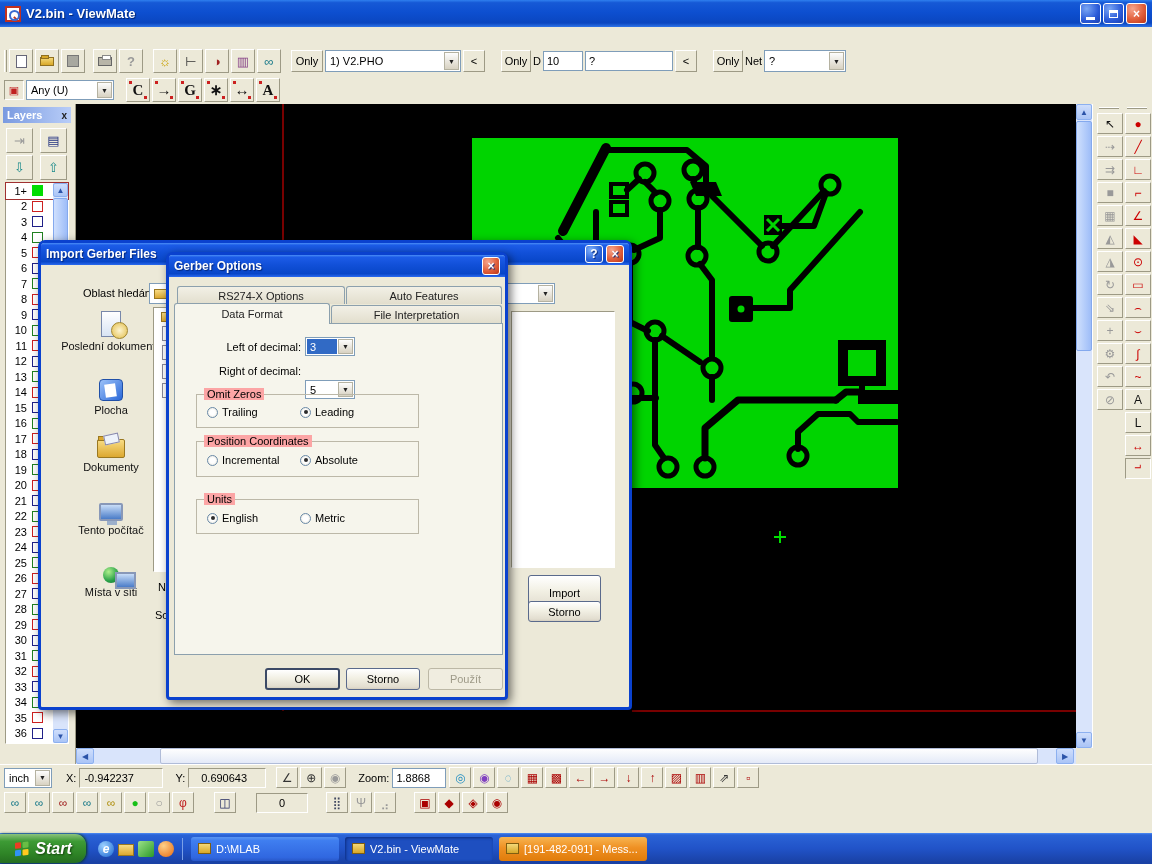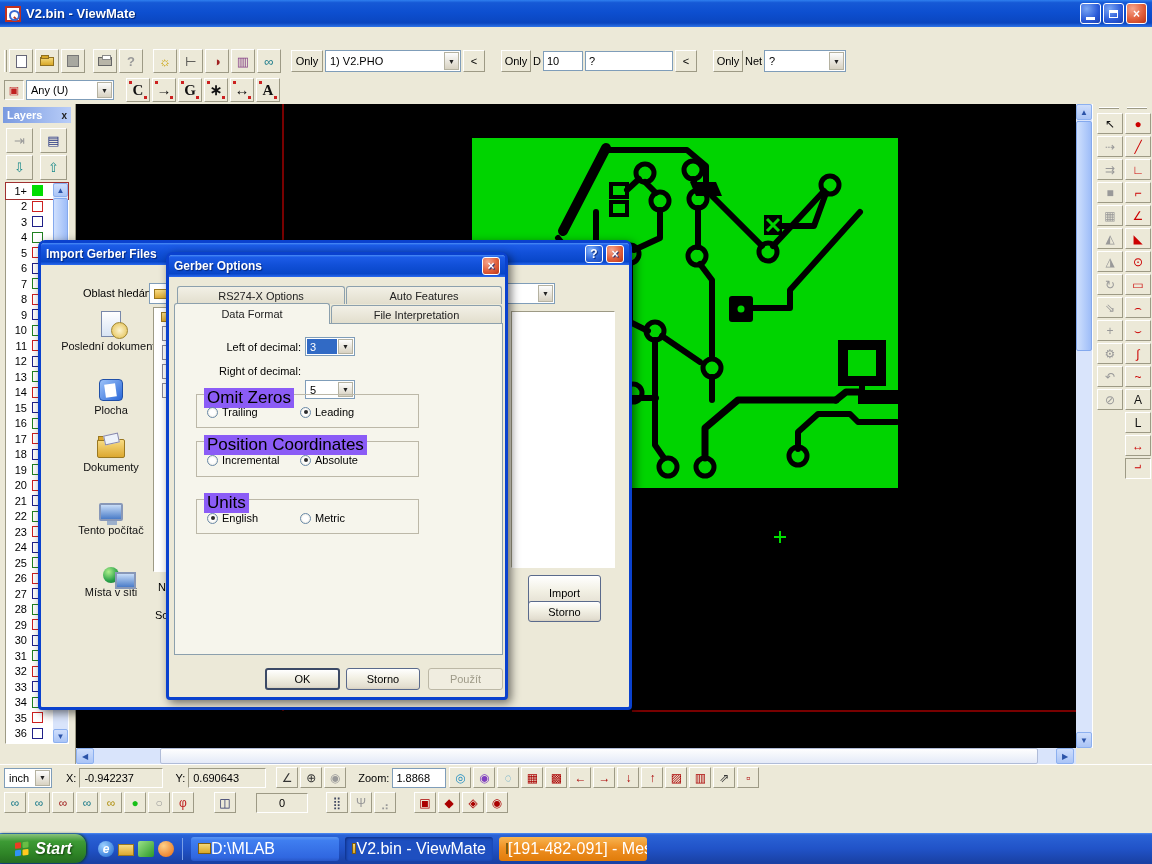--- a/index.html
+++ b/index.html
@@ -56,40 +56,40 @@
   #rpanel{left:1092px;top:104px;width:60px;height:644px;background:#ece9d8;border-left:1px solid #fff;}
   .rtb{width:26px;height:21px;font-size:12px;margin-bottom:2px;}
   
   #sb1{left:0;top:764px;width:1152px;height:26px;display:flex;align-items:center;gap:3px;padding-left:4px;border-top:1px solid #fff;}
   #sb2{left:0;top:790px;width:1152px;height:25px;display:flex;align-items:center;gap:3px;padding-left:4px;}
   .sbtn{width:22px;height:21px;font-size:12px;}
   
   #taskbar{left:0;top:833px;width:1152px;height:31px;background:linear-gradient(180deg,#4f8df5 0%,#2a63d6 6%,#2153c8 50%,#1941a5 95%);display:flex;align-items:center;}
   #startbtn{height:29px;width:86px;margin-top:0px;border-radius:0 11px 11px 0;background:linear-gradient(180deg,#8cc27c,#3d9b35 25%,#2e8326 70%,#256e20);display:flex;align-items:center;justify-content:center;gap:5px;box-shadow:1px 0 3px #0a3a10;}
   #startbtn .s{color:#fff;font-weight:bold;font-style:italic;font-size:16px;text-shadow:1px 1px 2px #14420e;}
-  .task{height:24px;border-radius:3px;display:flex;align-items:center;padding:0 7px;color:#fff;font-size:16px;white-space:nowrap;overflow:hidden;}
+  .task{height:24px;border-radius:3px;display:flex;align-items:center;gap:5px;padding:0 7px;color:#fff;font-size:11px;white-space:nowrap;overflow:hidden;}
   .task.normal{background:linear-gradient(180deg,#5a95f2,#3f7ef0 15%,#3067e0 85%,#2857c8);}
   .task.active{background:#1e4fc0;box-shadow:inset 1px 1px 3px #0c2c80;}
   .task.alert{background:linear-gradient(180deg,#f7b551,#ef9023 45%,#e07c0a);}
   .tico{width:13px;height:11px;background:linear-gradient(#f4d878,#d8a828);border:1px solid #805e10;}
   #tray{margin-left:auto;height:31px;background:linear-gradient(180deg,#35a0ee 0%,#1280e8 10%,#0b6fd8 55%,#085ec8 100%);border-left:1px solid #9cc6f0;display:flex;align-items:center;padding:0 8px;gap:6px;}
   
   .dlg{border:3px solid #0a41ce;border-radius:7px 7px 4px 4px;background:#ece9d8;box-shadow:3px 3px 10px rgba(0,0,0,.55);}
   .dtitle{height:22px;border-radius:3px 3px 0 0;background:linear-gradient(180deg,#4a8df6 0%,#1c5ce8 10%,#1150d8 45%,#0846c8 85%,#2a6af0 100%);color:#fff;font-weight:bold;font-size:12px;display:flex;align-items:center;padding:0 5px;text-shadow:1px 1px 1px #00257a;}
   .dbtn{width:18px;height:18px;border:1px solid #fff;border-radius:3px;margin-left:3px;display:flex;align-items:center;justify-content:center;color:#fff;font-weight:bold;font-size:12px;}
   .dbtn.close{background:radial-gradient(circle at 30% 25%,#f6a58c,#e1603c 55%,#bc3415);}
   .dbtn.help{background:radial-gradient(circle at 30% 25%,#7fb0fa,#2a62d8 60%,#1a48b8);}
   .xpbtn{border:1px solid #5a6a8c;border-radius:3px;background:linear-gradient(180deg,#fff,#f2f0e4 45%,#e2ddcf 90%,#d5cfc0);font-size:11px;display:flex;align-items:center;justify-content:center;}
   .xpbtn.default{border:2px solid #3c4a66;}
   .xpbtn.disabled{color:#9e9a88;border-color:#bcb8a6;background:#f0ede0;}
   .tab{position:absolute;height:18px;border:1px solid #8ca0ad;border-bottom:none;border-radius:3px 3px 0 0;background:linear-gradient(#f2f0e6,#e2decd);font-size:11px;display:flex;align-items:center;justify-content:center;color:#222;}
   .tab.sel{height:21px;background:#f6f5ec;z-index:3;}
   .tabpage{position:absolute;background:#f6f5ec;border:1px solid #8ca0ad;}
   .groupbox{position:absolute;border:1px solid #bcb8a8;}
-  .gtitle{position:absolute;top:-7px;left:7px;background:#8b5cf6;padding:0 3px;font-size:17px;}
+  .gtitle{position:absolute;top:-7px;left:7px;background:#fca5a5;padding:0 3px;font-size:11px;}
   .radio{width:11px;height:11px;border-radius:50%;border:1px solid #6a8aa8;background:radial-gradient(#fff 40%,#e4e0d2);display:inline-block;position:relative;flex:none;}
   .radio.on::after{content:"";position:absolute;left:2.5px;top:2.5px;width:4px;height:4px;border-radius:50%;background:#2c2c2c;}
   .ropt{position:absolute;display:flex;align-items:center;gap:4px;font-size:11px;}
   
   .place{position:absolute;width:120px;text-align:center;font-size:11px;color:#111;}
   .pic{margin:0 auto 3px auto;position:relative;}
   .pic0{width:20px;height:26px;background:linear-gradient(#fff,#d8e4f4);border:1px solid #7888aa;}
   .pic0::after{content:"";position:absolute;right:-8px;bottom:-3px;width:15px;height:15px;border-radius:50%;background:radial-gradient(#fdf4cf,#e2bd4a);border:1px solid #a08630;}
   .pic1{width:24px;height:22px;background:linear-gradient(135deg,#9cc2f8,#2a68d8);border-radius:4px;border:1px solid #2050a8;}
   .pic1::after{content:"";position:absolute;left:5px;top:4px;width:11px;height:13px;background:#fff;transform:rotate(-8deg);}
@@ -483,21 +483,21 @@
   <div id="sb1" class="abs">
     <span class="combo" style="width:48px;height:20px">
         <span>inch</span>
         <span class="carrow">▼</span>
       </span>
     <span style="width:8px"></span>
     <span class="txt">X:</span>
     <span class="sunk txt" style="width:84px;height:20px;display:flex;align-items:center;padding-left:4px">-0.942237</span>
     <span style="width:6px"></span>
     <span class="txt">Y:</span>
-    <span class="sunk txt" style="width:78px;height:20px;display:flex;align-items:center;padding-left:4px">0.690643</span>
+    <span class="sunk txt" style="width:78px;height:20px;display:flex;align-items:center;padding-left:12px">0.690643</span>
     <span style="width:4px"></span>
     <span id="sbiconsa" style="display:flex;gap:2px">
         <span class="btn sbtn">
           <span style="color: rgb(51, 51, 51);">∠</span>
         </span>
         <span class="btn sbtn">
           <span style="color: rgb(51, 51, 51);">⊕</span>
         </span>
         <span class="btn sbtn">
           <span style="color: rgb(153, 153, 153);">◉</span>

